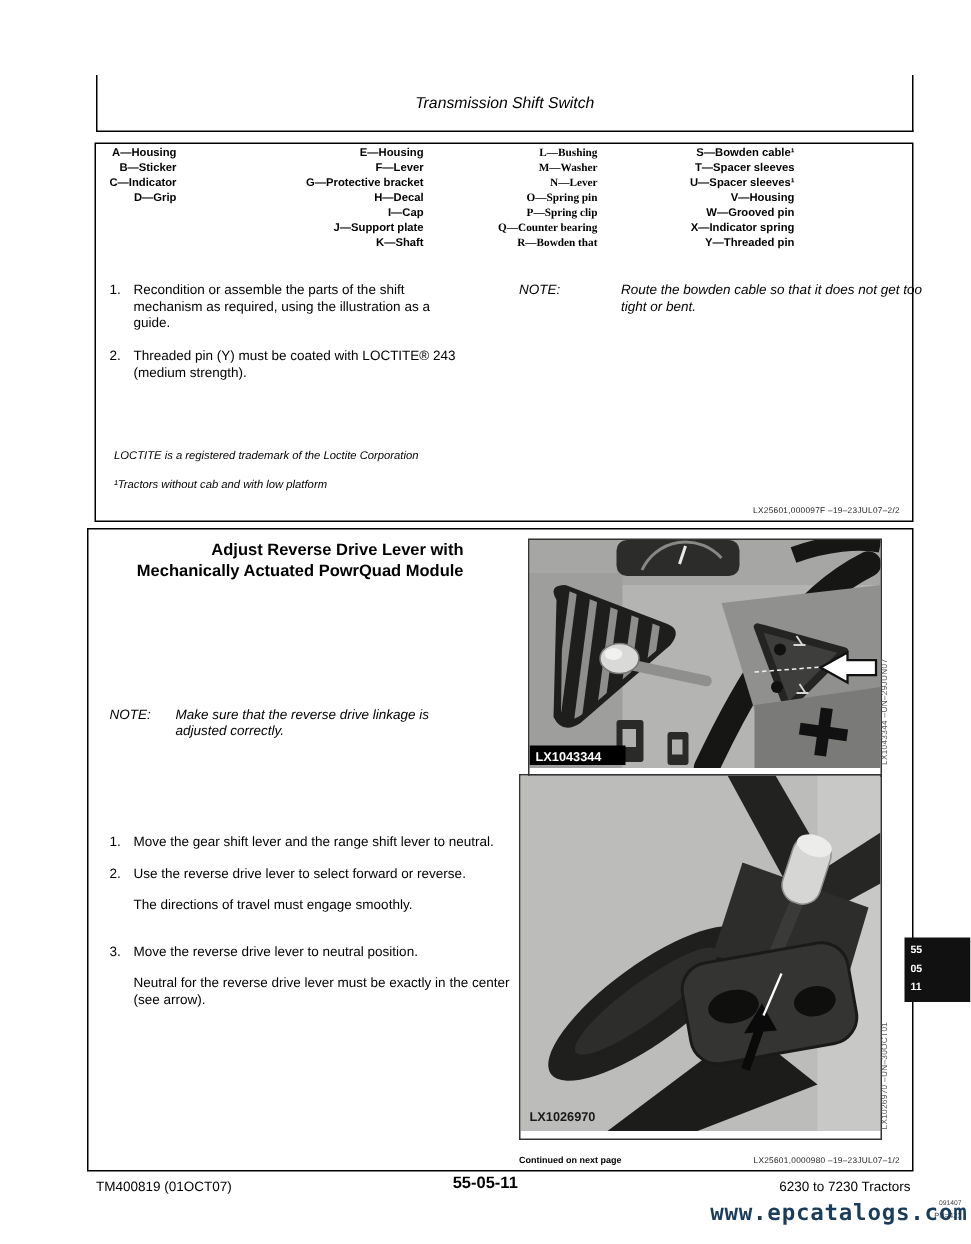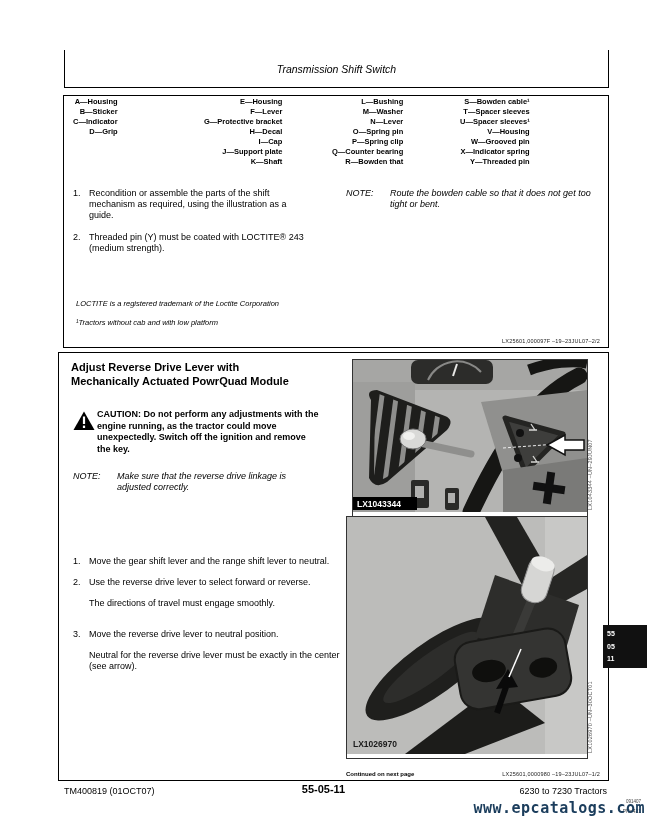--- a/index.html
+++ b/index.html
@@ -9,40 +9,40 @@
 
   
   .title-box{left:64px;top:50px;width:543px;height:37px;
              border-left:1.5px solid #000;border-right:1.5px solid #000;border-bottom:1.5px solid #000;}
   .fig-title{width:100%;text-align:center;margin-top:13px;font-style:italic;font-size:10.5px;}
 
   
   .parts-box{left:63px;top:95px;width:544px;height:251px;border:1.5px solid #000;}
   .pcol{position:absolute;top:1px;font-size:7.5px;font-weight:bold;line-height:10px;white-space:nowrap;text-align:right;}
   .pcol div{height:10px;}
-  .c1{left:9px;} .c2{left:140px;} .c3{left:268px;} .c4{left:396px;}
+  .c1{left:9px;} .c2{left:140px;} .c3{left:268px;font-family:Liberation Serif, serif;} .c4{left:396px;}
 
   .step{display:flex;margin-bottom:11px;}
   .step .num{width:16px;flex:none;}
   .note-row{display:flex;font-style:italic;}
   .note-row .nlabel{width:44px;flex:none;}
   .body-txt{font-size:9px;line-height:11px;}
 
   .b2-steps{left:9px;top:92px;width:232px;}
   .b2-steps .step .txt{width:215px;}
   .b2-note{left:282px;top:92px;width:270px;}
-  .b2-note .ntxt{width:212px;}
+  .b2-note .ntxt{width:212px;margin-left:24px;}
 
   .footnote{left:12px;font-size:7.5px;font-style:italic;}
   .fn1{top:203px;} .fn2{top:222px;}
   .code{position:absolute;right:8px;bottom:3px;font-size:5.5px;color:#222;letter-spacing:.2px;}
 
   
   .sec-box{left:58px;top:352px;width:549px;height:427px;border:1.5px solid #000;}
-  .sec-title{left:12px;top:8px;width:238px;font-size:11px;font-weight:bold;line-height:13.5px;}
+  .sec-title{left:12px;top:8px;width:238px;font-size:11px;font-weight:bold;line-height:13.5px;text-align:right;}
   .caution-row{left:14px;top:56px;width:290px;display:flex;}
   .caution-icon{width:24px;flex:none;padding-top:2px;}
   .caution-txt{width:224px;font-weight:bold;font-size:9px;line-height:11.5px;}
   .b3-note{left:14px;top:118px;width:260px;}
   .b3-note .ntxt{width:200px;}
   .b3-steps{left:14px;top:203px;width:276px;}
   .b3-steps .step{flex-wrap:wrap;margin-bottom:10px;}
   .b3-steps .step .txt{width:252px;}
   .extra{margin-left:16px;width:252px;margin-top:10px;margin-bottom:10px;}
 
@@ -131,30 +131,20 @@
 
   <div class="abs footnote fn1">LOCTITE is a registered trademark of the Loctite Corporation</div>
   <div class="abs footnote fn2">¹Tractors without cab and with low platform</div>
   <div class="code">LX25601,000097F  –19–23JUL07–2/2</div>
 </div>
 
 <div class="abs sec-box">
 
   <div class="abs sec-title">Adjust Reverse Drive Lever with Mechanically Actuated PowrQuad Module</div>
 
-  <div class="abs caution-row">
-    <span class="caution-icon">
-      <svg width="22" height="20" viewBox="0 0 22 20">
-        <polygon points="11,0.5 21.5,19 0.5,19" fill="#000"></polygon>
-        <rect x="9.9" y="5.5" width="2.2" height="7.5" fill="#fff"></rect>
-        <rect x="9.9" y="14.6" width="2.2" height="2.4" fill="#fff"></rect>
-      </svg>
-    </span>
-    <span class="caution-txt">CAUTION: Do not perform any adjustments with the engine running, as the tractor could move unexpectedly. Switch off the ignition and remove the key.</span>
-  </div>
 
   <div class="abs b3-note body-txt">
     <div class="note-row">
       <span class="nlabel">NOTE:</span>
       <span class="ntxt">Make sure that the reverse drive linkage is adjusted correctly.</span>
     </div>
     <div class="note-row" style="margin-top:11px;">
       <span class="nlabel"></span>
     </div>
   </div>

